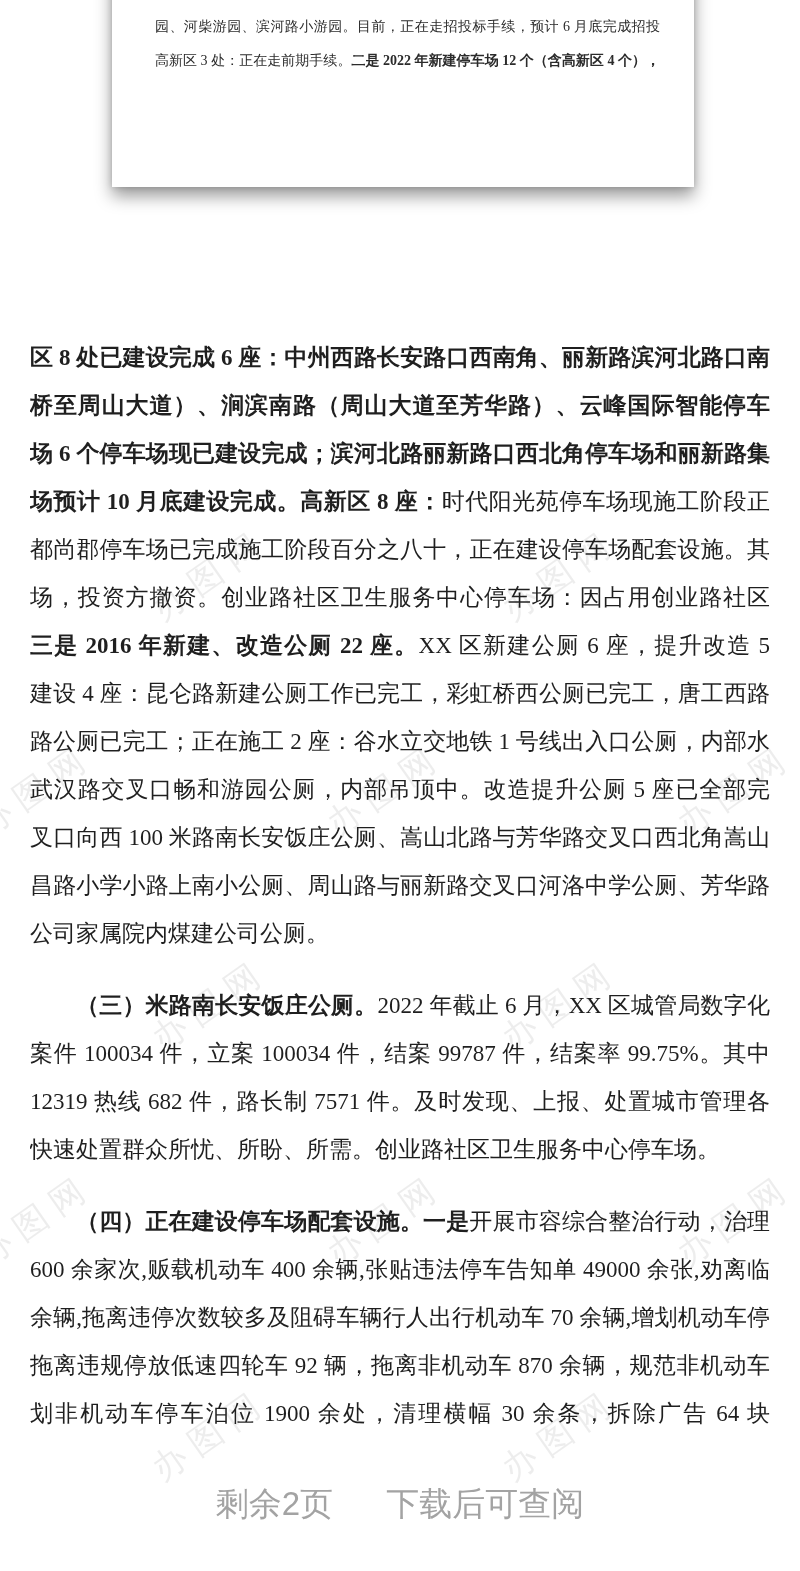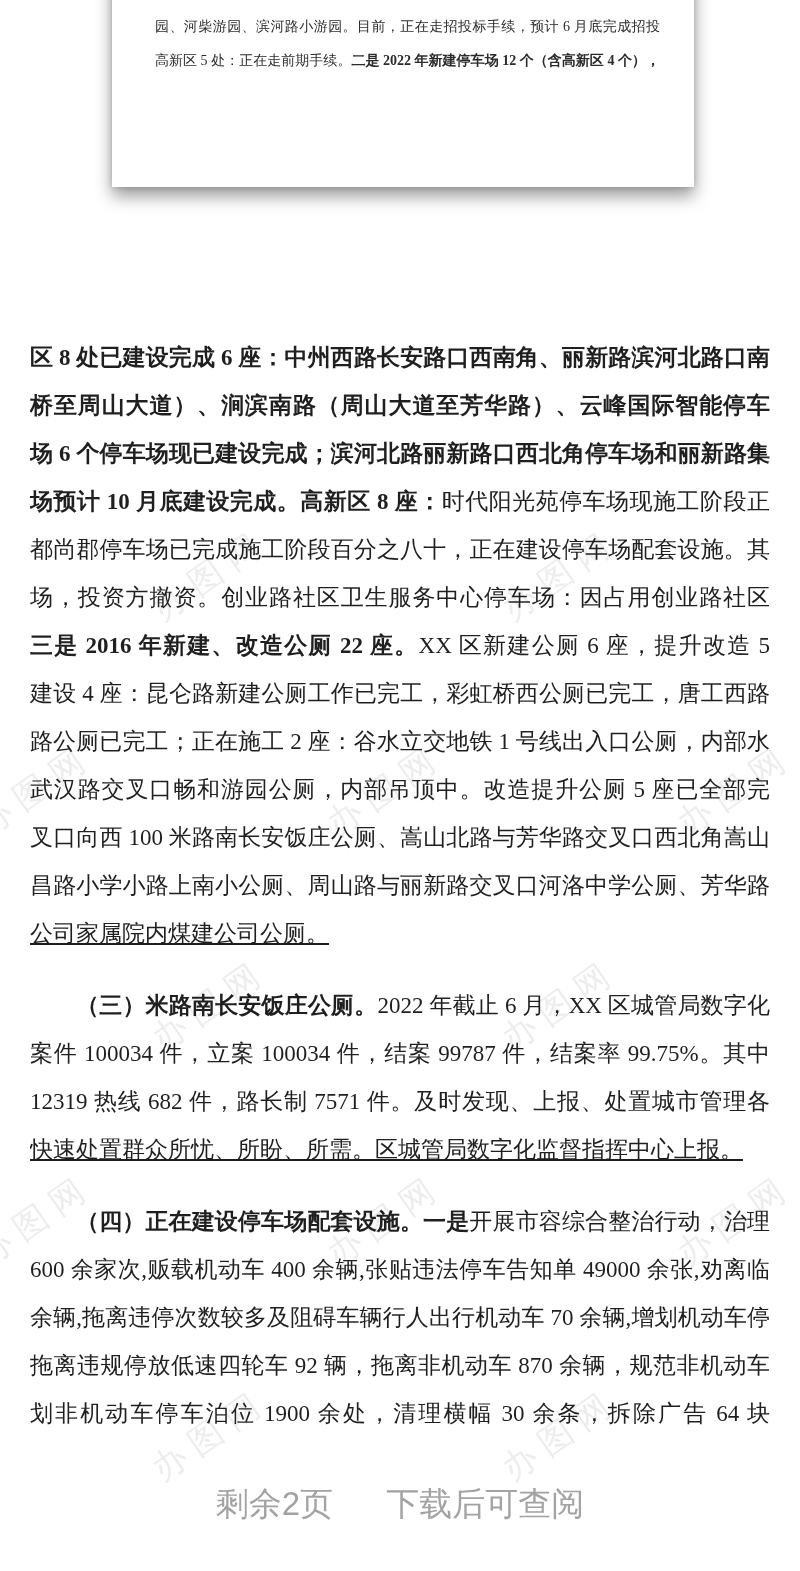--- a/index.html
+++ b/index.html
@@ -32,21 +32,21 @@
   }
   
   .doc{
     position:absolute;left:30px;top:334px;width:740px;z-index:1;
     color:#1f1f1f;font-size:23px;
   }
   .doc .tl{
     height:48px;line-height:48px;
     text-align:justify;text-align-last:justify;overflow:hidden;
   }
-  .doc .tl.last{text-align-last:left;text-decoration:underline;}
+  .doc .tl.last{text-align-last:left;}
   .doc .tl.indent{text-indent:46px;}
   .doc .tl.para{margin-top:24px;}
   b{font-weight:bold;}
   
   .footer{
     position:absolute;left:0;right:0;top:1482px;z-index:1;
     text-align:center;color:#a3a3a3;font-size:33px;
     font-family:"Liberation Sans","DejaVu Sans",sans-serif;
   }
   .footer .hint{margin-left:44px;}
@@ -67,42 +67,42 @@
     <span class="wm" style="left:35px;top:1220px">办图网</span>
     <span class="wm" style="left:385px;top:1220px">办图网</span>
     <span class="wm" style="left:735px;top:1220px">办图网</span>
     <span class="wm" style="left:210px;top:1435px">办图网</span>
     <span class="wm" style="left:560px;top:1435px">办图网</span>
   </div>
 
   <div class="preview-card">
     <div class="card-body">
         <div class="tl"><span>园、河柴游园、滨河路小游园。目前，正在走招投标手续，预计 6 月底完成招投标，进场施工。</span></div>
-        <div class="tl"><span>高新区 5 处：正在走前期手续。</span><b>二是 2022 年新建停车场 12 个（含高新区 4 个），目前，XX</b></div>
+        <div class="tl"><span>高新区 3 处：正在走前期手续。</span><b>二是 2022 年新建停车场 12 个（含高新区 4 个），目前，XX</b></div>
       </div>
   </div>
 
   <div class="doc">
       <div class="tl"><b>区 8 处已建设完成 6 座：中州西路长安路口西南角、丽新路滨河北路口南侧、涧滨南路（衡山</b></div>
       <div class="tl"><b>桥至周山大道）、涧滨南路（周山大道至芳华路）、云峰国际智能停车场、春华朗城智能停车</b></div>
       <div class="tl"><b>场 6 个停车场现已建设完成；滨河北路丽新路口西北角停车场和丽新路集贤北街口西南角停车</b></div>
       <div class="tl"><b>场预计 10 月底建设完成。高新区 8 座：</b><span>时代阳光苑停车场现施工阶段正在进行收尾工作，古</span></div>
       <div class="tl"><span>都尚郡停车场已完成施工阶段百分之八十，正在建设停车场配套设施。其中，帮一胡羊排停车</span></div>
       <div class="tl"><span>场，投资方撤资。创业路社区卫生服务中心停车场：因占用创业路社区第，现责令拆除整改。</span></div>
       <div class="tl"><b>三是 2016 年新建、改造公厕 22 座。</b><span>XX 区新建公厕 6 座，提升改造 5 座：新建 6 座，已完成</span></div>
       <div class="tl"><span>建设 4 座：昆仑路新建公厕工作已完工，彩虹桥西公厕已完工，唐工西路公厕已完工，珠江南</span></div>
       <div class="tl"><span>路公厕已完工；正在施工 2 座：谷水立交地铁 1 号线出入口公厕，内部水电施工中；蓬莱路与</span></div>
       <div class="tl"><span>武汉路交叉口畅和游园公厕，内部吊顶中。改造提升公厕 5 座已全部完成：郑州路与建设路交</span></div>
       <div class="tl"><span>叉口向西 100 米路南长安饭庄公厕、嵩山北路与芳华路交叉口西北角嵩山北路公厕、丽新路南</span></div>
       <div class="tl"><span>昌路小学小路上南小公厕、周山路与丽新路交叉口河洛中学公厕、芳华路与芳菲路交叉口煤建</span></div>
       <div class="tl last"><span>公司家属院内煤建公司公厕。</span></div>
       <div class="tl para indent"><b>（三）米路南长安饭庄公厕。</b><span>2022 年截止 6 月，XX 区城管局数字化监督指挥中心上报</span></div>
       <div class="tl"><span>案件 100034 件，立案 100034 件，结案 99787 件，结案率 99.75%。其中巡查上报 74725 件，</span></div>
       <div class="tl"><span>12319 热线 682 件，路长制 7571 件。及时发现、上报、处置城市管理各类问题，有效解决、</span></div>
-      <div class="tl last"><span>快速处置群众所忧、所盼、所需。区城管局数字化监督指挥中心上报。</span></div>
+      <div class="tl last"><span>快速处置群众所忧、所盼、所需。创业路社区卫生服务中心停车场。</span></div>
       <div class="tl para indent"><b>（四）正在建设停车场配套设施。一是</b><span>开展市容综合整治行动，治理店外经营、占道经营</span></div>
       <div class="tl"><span>600 余家次,贩载机动车 400 余辆,张贴违法停车告知单 49000 余张,劝离临时停放机动车 12000</span></div>
       <div class="tl"><span>余辆,拖离违停次数较多及阻碍车辆行人出行机动车 70 余辆,增划机动车停车泊位 810 余个，</span></div>
       <div class="tl"><span>拖离违规停放低速四轮车 92 辆，拖离非机动车 870 余辆，规范非机动车摆放 12000 余辆，规</span></div>
       <div class="tl"><span>划非机动车停车泊位 1900 余处，清理横幅 30 余条，拆除广告 64 块（处）。</span></div>
     </div>
 
   <div class="footer">
     <span>剩余2页</span>
     <span class="hint">下载后可查阅</span>

